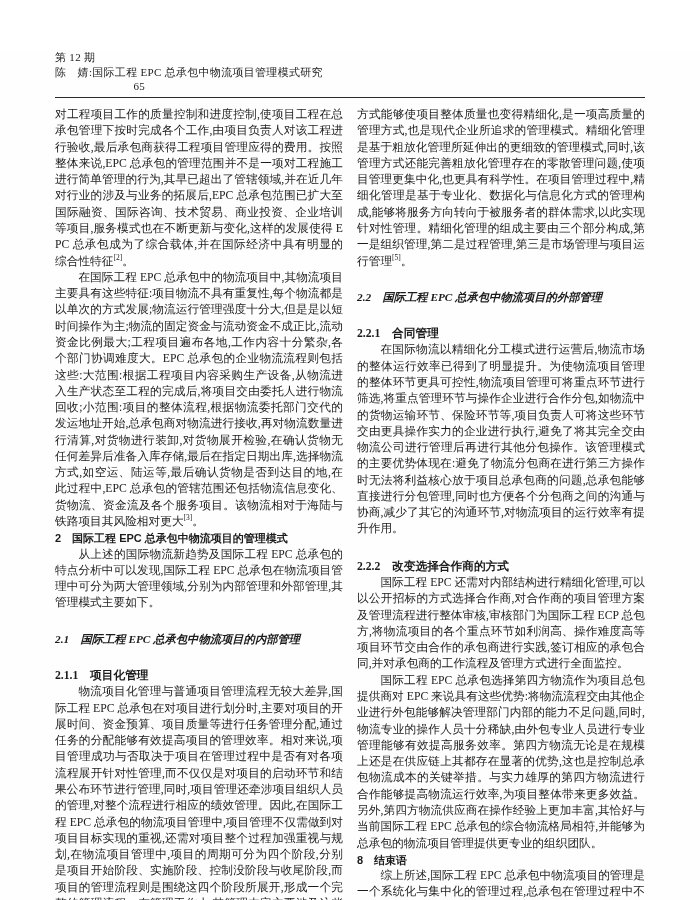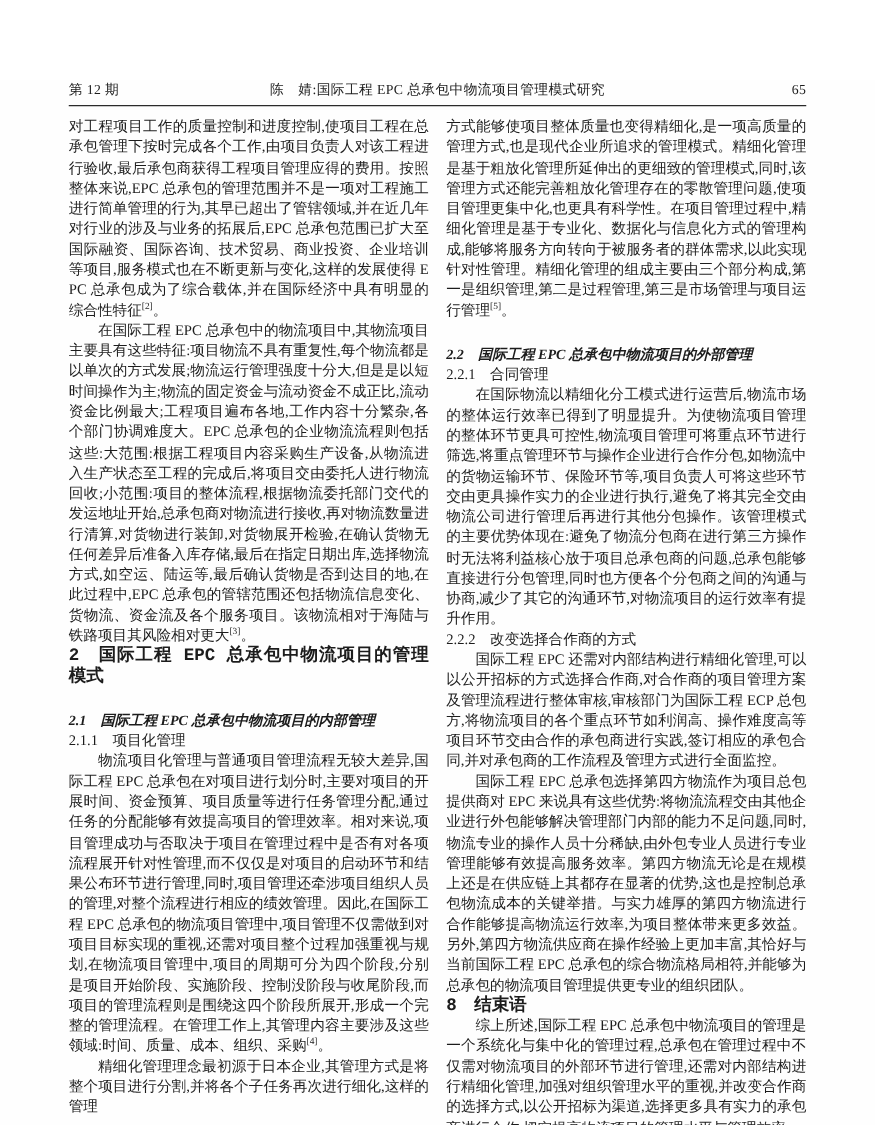--- a/index.html
+++ b/index.html
@@ -5,23 +5,23 @@
   html,body { margin:0; padding:0; }
   body {
     width:700px; height:900px;
     background:#ffffff;
     font-family:"Liberation Serif","DejaVu Serif",serif;
     color:#1c1c1c;
     overflow:hidden;
   }
   .page { width:700px; height:900px; position:relative; background:#fefefe; }
   .header {
-    margin:64px 55px 0 55px;
+    margin:50px 55px 0 55px;
     display:flex; justify-content:center; align-items:baseline;
-    font-size:11px; letter-spacing:0.3px;
+    font-size:11px; letter-spacing:0.3px;flex-direction:column;
   }
   .header .issue { width:90px; text-align:left; }
   .header .running-title { flex:1; text-align:center; }
   .header .pageno { width:90px; text-align:right; }
   .header-rule {
     margin:5px 55px 0 55px;
     border-bottom:1.6px solid #2a2a2a;
     height:0;
   }
   .content {
@@ -32,41 +32,42 @@
   .blk {
     margin:0; padding:0;
     font-size:11.7px;
     line-height:16.28px;
     text-align:justify;
     text-justify:inter-ideograph;
     word-break:break-all;
   }
   .blk.p { text-indent:2em; }
   .blk.p-cont { text-indent:0; }
-  .blk.h1 { font-weight:bold; font-family:Liberation Mono, monospace; font-size:14px; }
+  .blk.h1 { font-weight:bold; font-family:Liberation Sans, sans-serif; font-size:11px; }
   .blk.h2 { font-weight:bold; font-style:italic; font-size:11.3px;margin-top:19px; }
-  .blk.h3 { font-weight:normal; }
+  .blk.h3 { font-weight:bold;margin-top:21px; }
   .blk.note { text-align:right; text-indent:0; }
   sup { font-size:7.5px; line-height:0; vertical-align:super; }
 </style>
 </head>
 <body>
 
 <div class="page">
   <div class="header">
     <span class="issue">第 12 期</span>
     <span class="running-title">陈　婧:国际工程 EPC 总承包中物流项目管理模式研究</span>
     <span class="pageno">65</span>
   </div>
   <div class="header-rule"></div>
   <div class="content">
     <div class="col">
         <div class="blk p-cont">对工程项目工作的质量控制和进度控制,使项目工程在总承包管理下按时完成各个工作,由项目负责人对该工程进行验收,最后承包商获得工程项目管理应得的费用。按照整体来说,EPC 总承包的管理范围并不是一项对工程施工进行简单管理的行为,其早已超出了管辖领域,并在近几年对行业的涉及与业务的拓展后,EPC 总承包范围已扩大至国际融资、国际咨询、技术贸易、商业投资、企业培训等项目,服务模式也在不断更新与变化,这样的发展使得 EPC 总承包成为了综合载体,并在国际经济中具有明显的综合性特征<sup>[2]</sup>。</div>
         <div class="blk p">在国际工程 EPC 总承包中的物流项目中,其物流项目主要具有这些特征:项目物流不具有重复性,每个物流都是以单次的方式发展;物流运行管理强度十分大,但是是以短时间操作为主;物流的固定资金与流动资金不成正比,流动资金比例最大;工程项目遍布各地,工作内容十分繁杂,各个部门协调难度大。EPC 总承包的企业物流流程则包括这些:大范围:根据工程项目内容采购生产设备,从物流进入生产状态至工程的完成后,将项目交由委托人进行物流回收;小范围:项目的整体流程,根据物流委托部门交代的发运地址开始,总承包商对物流进行接收,再对物流数量进行清算,对货物进行装卸,对货物展开检验,在确认货物无任何差异后准备入库存储,最后在指定日期出库,选择物流方式,如空运、陆运等,最后确认货物是否到达目的地,在此过程中,EPC 总承包的管辖范围还包括物流信息变化、货物流、资金流及各个服务项目。该物流相对于海陆与铁路项目其风险相对更大<sup>[3]</sup>。</div>
         <div class="blk h1">2　国际工程 EPC 总承包中物流项目的管理模式</div>
+        <div class="blk p">从上述的国际物流新趋势及国际工程 EPC 总承包的特点分析中可以发现,国际工程 EPC 总承包在物流项目管理中可分为两大管理领域,分别为内部管理和外部管理,其管理模式主要如下。</div>
         <div class="blk h2">2.1　国际工程 EPC 总承包中物流项目的内部管理</div>
         <div class="blk h3">2.1.1　项目化管理</div>
         <div class="blk p">物流项目化管理与普通项目管理流程无较大差异,国际工程 EPC 总承包在对项目进行划分时,主要对项目的开展时间、资金预算、项目质量等进行任务管理分配,通过任务的分配能够有效提高项目的管理效率。相对来说,项目管理成功与否取决于项目在管理过程中是否有对各项流程展开针对性管理,而不仅仅是对项目的启动环节和结果公布环节进行管理,同时,项目管理还牵涉项目组织人员的管理,对整个流程进行相应的绩效管理。因此,在国际工程 EPC 总承包的物流项目管理中,项目管理不仅需做到对项目目标实现的重视,还需对项目整个过程加强重视与规划,在物流项目管理中,项目的周期可分为四个阶段,分别是项目开始阶段、实施阶段、控制没阶段与收尾阶段,而项目的管理流程则是围绕这四个阶段所展开,形成一个完整的管理流程。在管理工作上,其管理内容主要涉及这些领域:时间、质量、成本、组织、采购<sup>[4]</sup>。</div>
         <div class="blk p">精细化管理理念最初源于日本企业,其管理方式是将整个项目进行分割,并将各个子任务再次进行细化,这样的管理</div>
       </div>
     <div class="col">
         <div class="blk p-cont">方式能够使项目整体质量也变得精细化,是一项高质量的管理方式,也是现代企业所追求的管理模式。精细化管理是基于粗放化管理所延伸出的更细致的管理模式,同时,该管理方式还能完善粗放化管理存在的零散管理问题,使项目管理更集中化,也更具有科学性。在项目管理过程中,精细化管理是基于专业化、数据化与信息化方式的管理构成,能够将服务方向转向于被服务者的群体需求,以此实现针对性管理。精细化管理的组成主要由三个部分构成,第一是组织管理,第二是过程管理,第三是市场管理与项目运行管理<sup>[5]</sup>。</div>
         <div class="blk h2">2.2　国际工程 EPC 总承包中物流项目的外部管理</div>
         <div class="blk h3">2.2.1　合同管理</div>
         <div class="blk p">在国际物流以精细化分工模式进行运营后,物流市场的整体运行效率已得到了明显提升。为使物流项目管理的整体环节更具可控性,物流项目管理可将重点环节进行筛选,将重点管理环节与操作企业进行合作分包,如物流中的货物运输环节、保险环节等,项目负责人可将这些环节交由更具操作实力的企业进行执行,避免了将其完全交由物流公司进行管理后再进行其他分包操作。该管理模式的主要优势体现在:避免了物流分包商在进行第三方操作时无法将利益核心放于项目总承包商的问题,总承包能够直接进行分包管理,同时也方便各个分包商之间的沟通与协商,减少了其它的沟通环节,对物流项目的运行效率有提升作用。</div>

